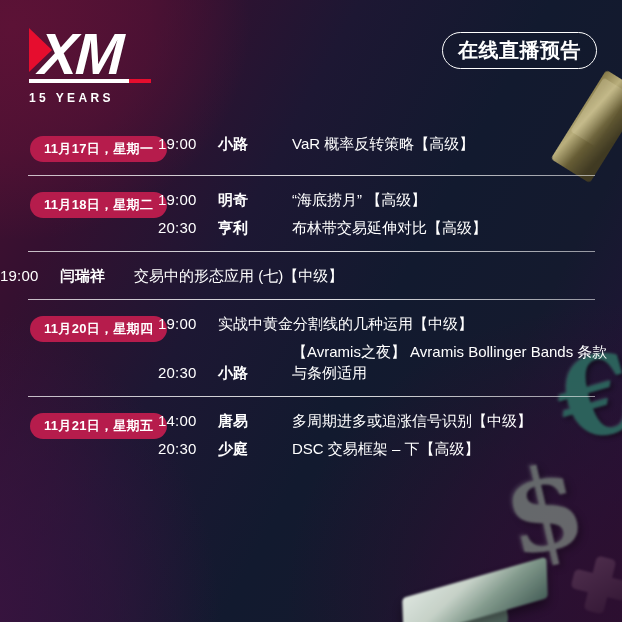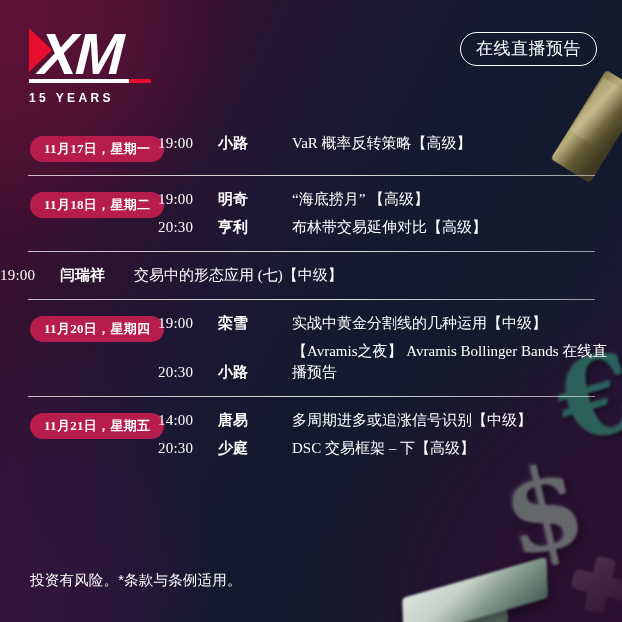--- a/index.html
+++ b/index.html
@@ -162,34 +162,33 @@
   }
 
   
   #live-badge {
     position: absolute;
     top: 32px; right: 25px;
     padding: 7px 15px 8px;
     border: 1.6px solid #ffffff;
     border-radius: 20px;
     color: #ffffff;
-    font-size: 17px;
-    font-weight: 400;
+    font-size: 20px;
+    font-weight: 700;
     letter-spacing: .5px;
     line-height: 1;
     white-space: nowrap;
     background: rgba(16,22,40,.25);
   }
 
   
   #schedule {
     position: absolute;
     top: 119px; left: 0;
     width: 622px;
-    font-family: Liberation Serif, serif;
   }
   .day {
     position: relative;
     padding: 14px 0 13px 0;
   }
   .day + .day::before {
     content: "";
     position: absolute;
     top: 0; left: 28px;
     width: 567px; height: 1px;
@@ -321,27 +320,26 @@
             </div>
           </div>
         </div>
       </div>
       <div class="day">
         <div class="day-inner">
           <div class="date-col"><span class="date-pill">11月20日，星期四</span></div>
           <div class="sessions">
             <div class="session">
               <span class="s-time">19:00</span>
-              <span class="s-speaker">栾雪</span>
               <span class="s-title">实战中黄金分割线的几种运用【中级】</span>
             </div>
             <div class="session">
               <span class="s-time">20:30</span>
               <span class="s-speaker">小路</span>
-              <span class="s-title">【Avramis之夜】 Avramis Bollinger Bands 在线直播预告</span>
+              <span class="s-title">【Avramis之夜】 Avramis Bollinger Bands 条款与条例适用</span>
             </div>
           </div>
         </div>
       </div>
       <div class="day">
         <div class="day-inner">
           <div class="date-col"><span class="date-pill">11月21日，星期五</span></div>
           <div class="sessions">
             <div class="session">
               <span class="s-time">14:00</span>
@@ -351,15 +349,14 @@
             <div class="session">
               <span class="s-time">20:30</span>
               <span class="s-speaker">少庭</span>
               <span class="s-title">DSC 交易框架 – 下【高级】</span>
             </div>
           </div>
         </div>
       </div>
     </div>
 
-  <div id="footer-note">投资有风险。*条款与条例适用。</div>
 
 </div>
 
 </body></html>

